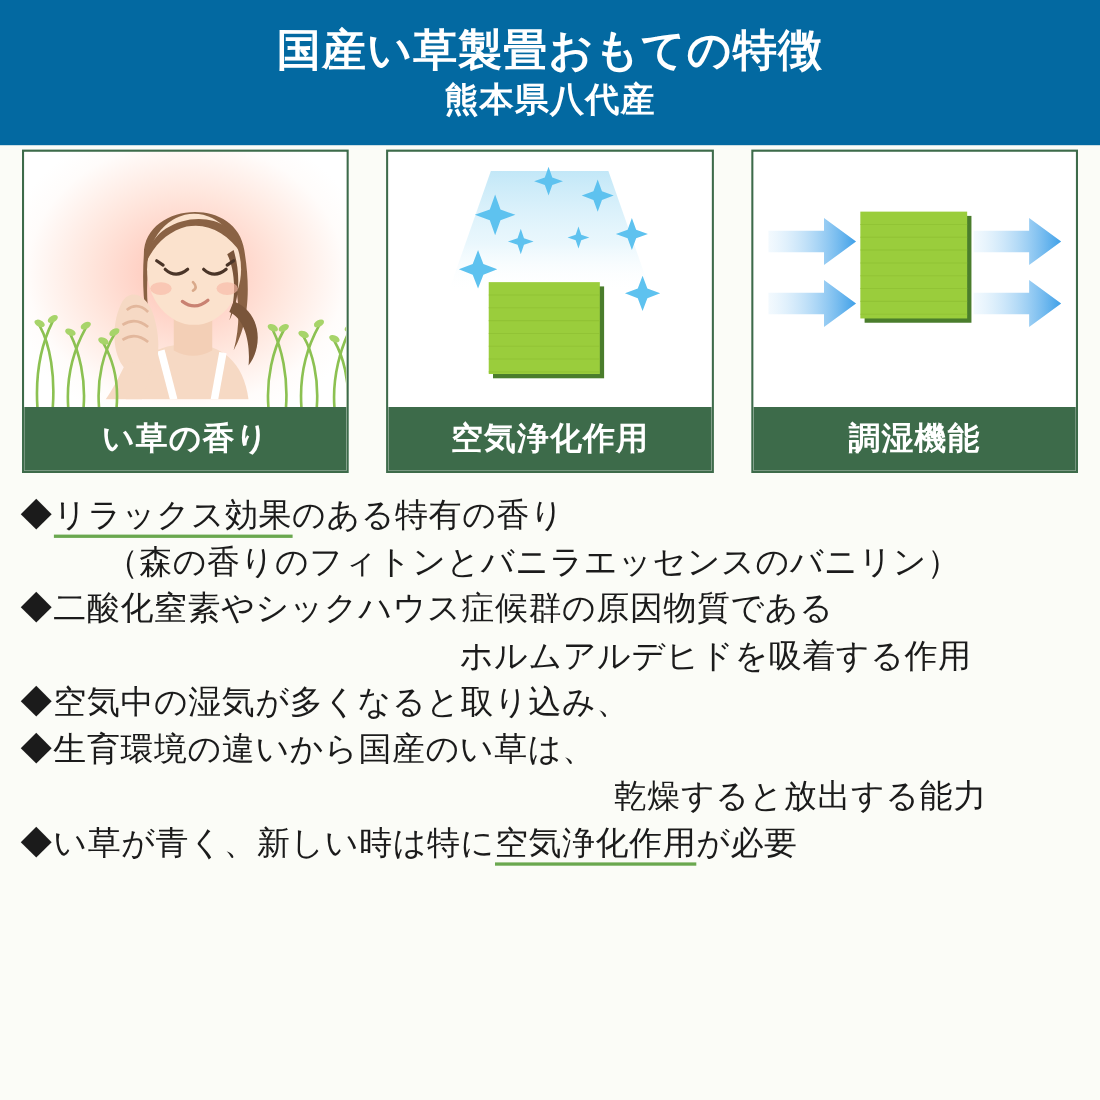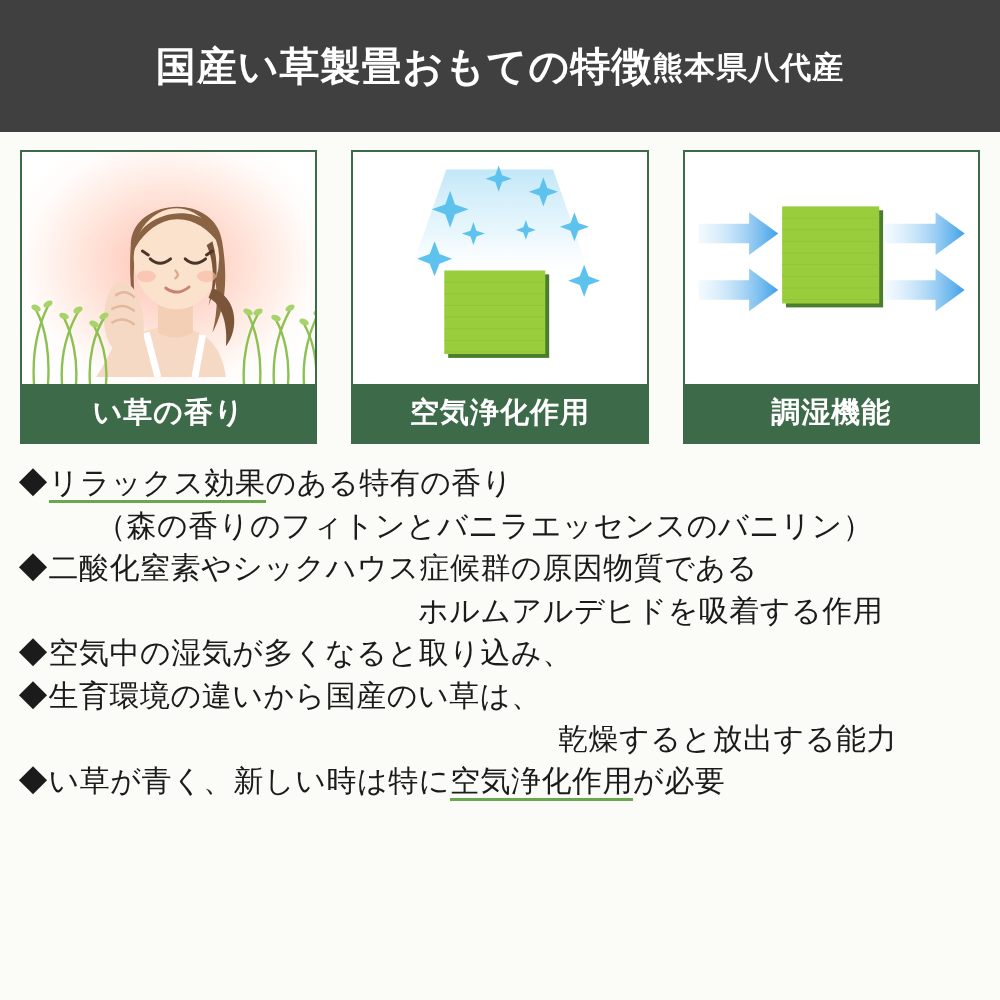--- a/index.html
+++ b/index.html
@@ -16,23 +16,23 @@
   .page {
     position: relative;
     width: 1000px;
     height: 1000px;
     box-sizing: border-box;
   }
 
   
   .header {
     height: 132px;
-    background: #404040;
+    background: #0369a1;
     display: flex;
-    flex-direction: row;
+    flex-direction: column;
     align-items: center;
     justify-content: center;
     color: #ffffff;
   }
   .header .line1 {
     font-size: 40px;
     font-weight: bold;
     letter-spacing: 1px;
     line-height: 1.15;
   }
@@ -41,21 +41,21 @@
     font-weight: bold;
     letter-spacing: 1px;
     line-height: 1.15;
     margin-top: 4px;
   }
 
   
   .cards {
     display: flex;
     gap: 34px;
-    padding: 18px 20px 0 20px;
+    padding: 4px 20px 0 20px;
     box-sizing: border-box;
   }
   .card {
     width: 306px;
     border: 2px solid #3d6b4a;
     box-sizing: border-box;
     background: #ffffff;
     overflow: hidden;
   }
   .card-figure {

